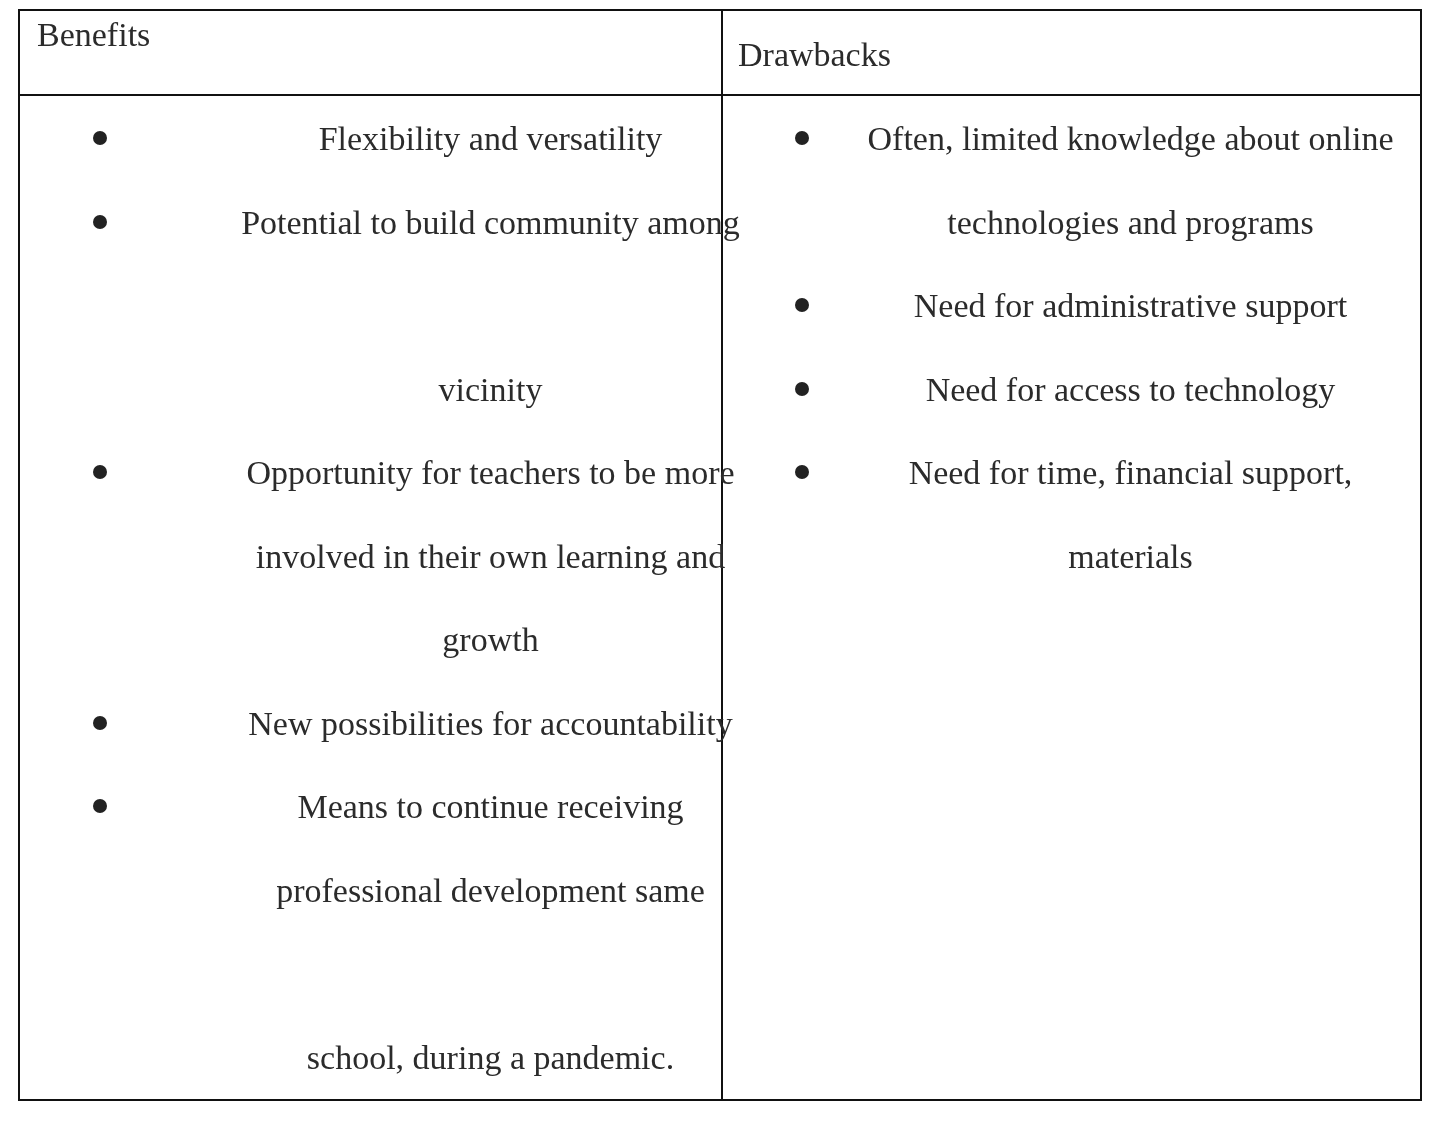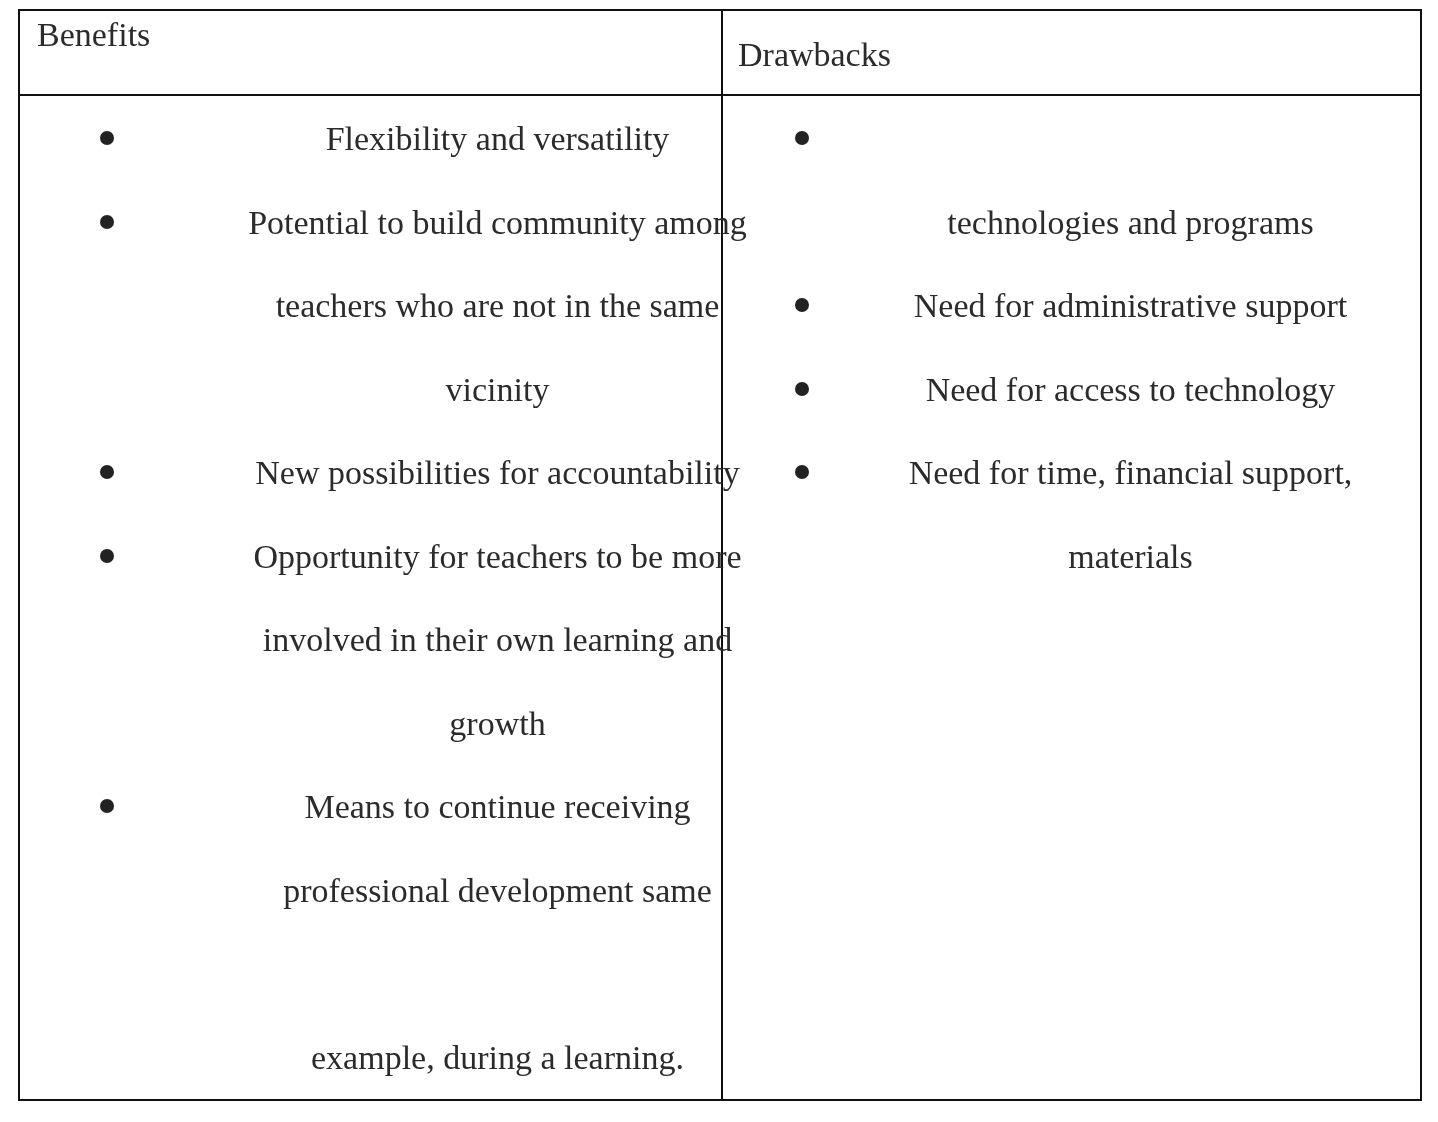--- a/index.html
+++ b/index.html
@@ -6,41 +6,41 @@
     body { width: 1438px; height: 1122px; position: relative; overflow: hidden;
            font-family: "Liberation Serif", "DejaVu Serif", serif; color: #2b2b2b; }
     .table { position: absolute; left: 18px; top: 9px; width: 1404px; height: 1092px;
              border: 2px solid #111; box-sizing: border-box; text-align: center; }
     .vdiv { position: absolute; left: 701px; top: 0; bottom: 0; width: 2px; background: #111; }
     .hdiv { position: absolute; left: 0; right: 0; top: 83px; height: 2px; background: #111; }
     .head { position: absolute; top: 4px; font-size: 34px; line-height: 40px; }
     .head.left { left: 17px; }
     .head.right { left: 718px; margin-top: 20px; }
     ul { list-style: none; margin: 0; padding: 0; position: absolute; top: 86px; }
-    ul.left { left: 8px; width: 824px; }
+    ul.left { left: 1px; width: 824px; }
     ul.right { left: 703px; width: 700px; }
     li { position: relative; padding-left: 125px; font-size: 34px; line-height: 83.5px; padding-right: 10px; }
     li .bullet { position: absolute; left: 72px; top: 34px; width: 14px; height: 14px; border-radius: 50%; background: #222; }
   </style>
 </head>
 <body>
 
 <div class="table">
   <div class="vdiv"></div>
   <div class="hdiv"></div>
   <div class="head left">Benefits</div>
   <div class="head right">Drawbacks</div>
 
   <ul class="left">
     <li><span class="bullet"></span><span>Flexibility and versatility</span></li>
-    <li><span class="bullet"></span><span>Potential to build community among</span><br><span>teachers who are not in the same</span><br><span>vicinity</span></li>
+    <li><span class="bullet"></span><span>Potential to build community among</span><br><br><span>vicinity</span></li>
+    <li><span class="bullet"></span><span>Opportunity for teachers to be more</span><br><span>involved in their own learning and</span><br><span>growth</span></li>
     <li><span class="bullet"></span><span>New possibilities for accountability</span></li>
-    <li><span class="bullet"></span><span>Opportunity for teachers to be more</span><br><span>involved in their own learning and</span><br><span>growth</span></li>
-    <li><span class="bullet"></span><span>Means to continue receiving</span><br><span>professional development same</span><br><br><span>example, during a learning.</span></li>
+    <li><span class="bullet"></span><span>Means to continue receiving</span><br><span>professional development same</span><br><br><span>school, during a pandemic.</span></li>
   </ul>
 
   <ul class="right">
-    <li><span class="bullet"></span><br><span>technologies and programs</span></li>
+    <li><span class="bullet"></span><span>Often, limited knowledge about online</span><br><span>technologies and programs</span></li>
     <li><span class="bullet"></span><span>Need for administrative support</span></li>
     <li><span class="bullet"></span><span>Need for access to technology</span></li>
     <li><span class="bullet"></span><span>Need for time, financial support,</span><br><span>materials</span></li>
   </ul>
 </div>
 
 </body></html>

